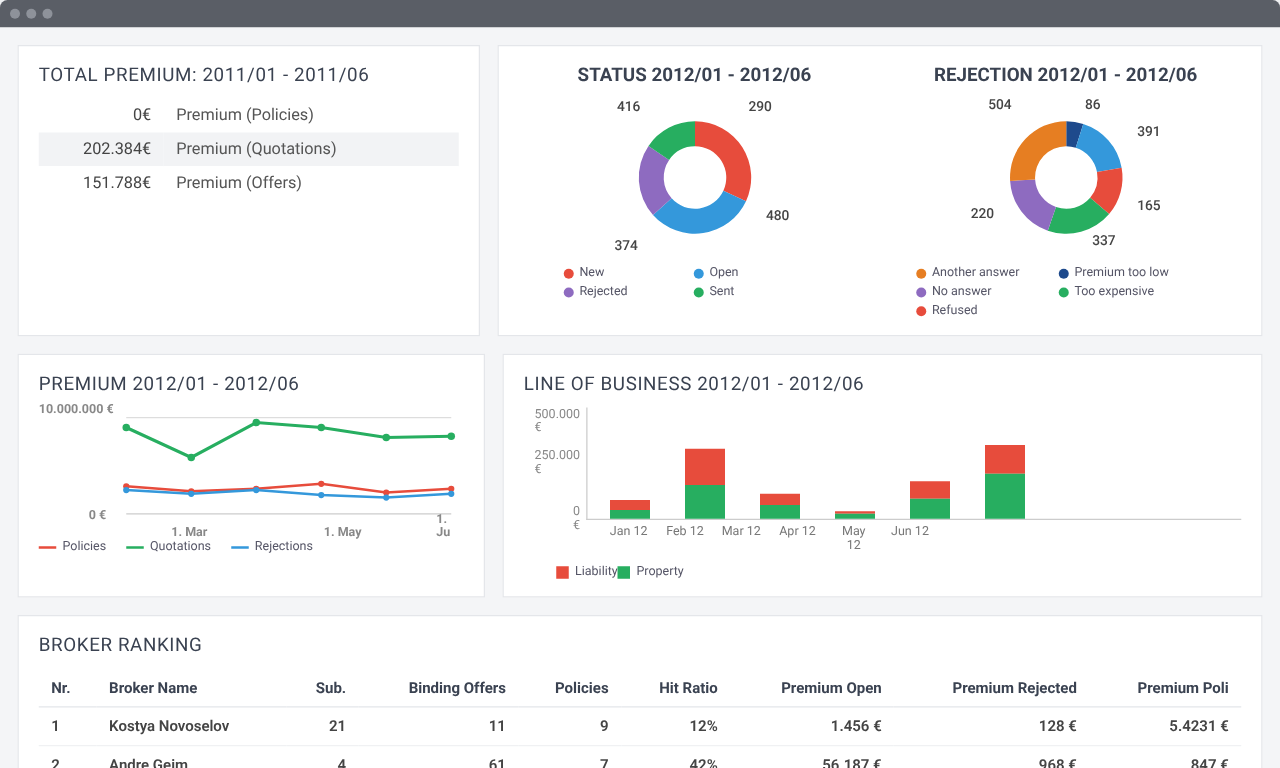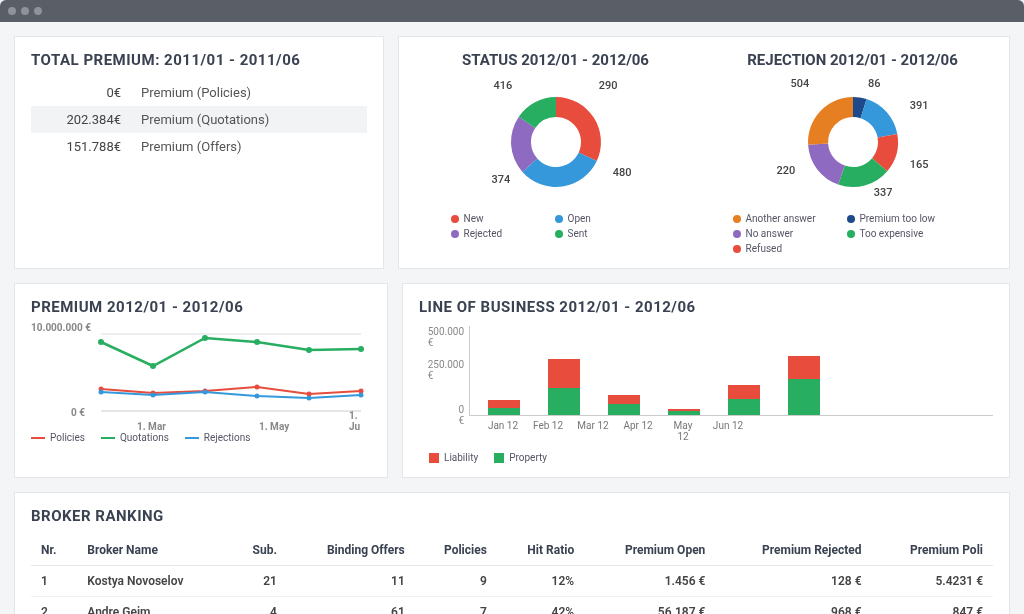--- a/index.html
+++ b/index.html
@@ -3,21 +3,21 @@
 <meta charset="utf-8">
 <style>
 * { margin: 0; padding: 0; box-sizing: border-box; }
 body { font-family: -apple-system, "Segoe UI", Roboto, Arial, sans-serif; background: #f4f5f7; color: #333; font-size: 13px; }
 .window { width: 1024px; margin: 0 auto; background: #fff; box-shadow: 0 2px 10px rgba(0,0,0,0.1); border-radius: 6px 6px 0 0; overflow: hidden; }
 .titlebar { background: #5a5e66; height: 22px; display: flex; align-items: center; padding: 0 8px; gap: 5px; }
 .dot { width: 8px; height: 8px; border-radius: 50%; background: #8e929a; }
 .content { padding: 14px; background: #f4f5f7; }
 .row { display: flex; gap: 14px; margin-bottom: 14px; }
 .card { background: #fff; border: 1px solid #e4e6ea; padding: 14px 16px; flex: 1; }
-.card-title { font-weight: 700; color: #3a4251; font-size: 15px; letter-spacing: 0.5px; margin-bottom: 10px; text-transform: uppercase; }
+.card-title { font-weight: 400; color: #3a4251; font-size: 15px; letter-spacing: 0.5px; margin-bottom: 10px; text-transform: uppercase; }
 
 
 .prem-table { width: 100%; border-collapse: collapse; }
 .prem-table td { padding: 6px 10px; color: #555; }
 .prem-table tr:nth-child(even) { background: #f2f3f5; }
 .prem-table tr:nth-child(odd) { background: #fff; }
 .prem-table td:first-child { text-align: right; width: 100px; color: #444; }
 
 
 .donut-cell { display: flex; flex-direction: column; align-items: center; flex: 1; }
@@ -35,21 +35,21 @@
 .line-legend-item { display: flex; align-items: center; gap: 5px; }
 .line-sw { width: 14px; height: 2px; }
 
 
 .bar-row { display: flex; align-items: flex-end; height: 90px; gap: 28px; padding: 0 18px; border-bottom: 1px solid #ccc; border-left: 1px solid #ccc; margin-left: 50px; position: relative; }
 .bar-group { display: flex; flex-direction: column; justify-content: flex-end; width: 32px; }
 .bar-seg { width: 32px; }
 .bar-xlabels { display: flex; gap: 13px; padding: 0 18px; margin-left: 50px; margin-top: 4px; }
 .bar-xl { width: 32px; text-align: center; font-size: 10px; color: #777; }
 .bar-ylabel { position: absolute; right: 100%; font-size: 10px; color: #888; padding-right: 6px; transform: translateY(50%); }
-.bar-legend { display: flex; gap: 16px; margin-top: 10px; font-size: 10px; color: #556; margin-left: 10px; }
+.bar-legend { display: flex; gap: 0; margin-top: 10px; font-size: 10px; color: #556; margin-left: 26px; }
 .sq { width: 10px; height: 10px; }
 
 
 .broker-table { width: 100%; border-collapse: collapse; margin-top: 6px; }
 .broker-table th { text-align: right; font-weight: 700; color: #3a4251; font-size: 12px; padding: 8px 10px; border-bottom: 1px solid #e4e6ea; }
 .broker-table th:nth-child(1), .broker-table th:nth-child(2) { text-align: left; }
 .broker-table td { text-align: right; padding: 8px 10px; color: #444; font-weight: 600; font-size: 12px; border-bottom: 1px solid #f0f1f3; }
 .broker-table td:nth-child(1), .broker-table td:nth-child(2) { text-align: left; }
 
 svg { display: block; }
@@ -94,21 +94,21 @@
             <svg width="160" height="130" viewBox="0 0 160 130">
               <g transform="translate(80,65)">
                 <path d="M0,-45 A45,45 0 0,1 40.8,18.9 L22.7,10.5 A25,25 0 0,0 0,-25 Z" fill="#e74c3c"></path>
                 <path d="M40.8,18.9 A45,45 0 0,1 -33.6,29.9 L-18.7,16.6 A25,25 0 0,0 22.7,10.5 Z" fill="#3498db"></path>
                 <path d="M-33.6,29.9 A45,45 0 0,1 -37.2,-25.3 L-20.7,-14.1 A25,25 0 0,0 -18.7,16.6 Z" fill="#8e6bc0"></path>
                 <path d="M-37.2,-25.3 A45,45 0 0,1 0,-45 L0,-25 A25,25 0 0,0 -20.7,-14.1 Z" fill="#27ae60"></path>
               </g>
             </svg>
             <span class="donut-label" style="top:2px;right:18px">290</span>
             <span class="donut-label" style="bottom:28px;right:4px">480</span>
-            <span class="donut-label" style="bottom:21px;left:16px">374</span>
+            <span class="donut-label" style="bottom:4px;left:16px">374</span>
             <span class="donut-label" style="top:2px;left:18px">416</span>
           </div>
           <div class="legend">
             <div class="legend-item">
                 <span class="sw" style="background:#e74c3c"></span>
                 <span>New</span>
               </div>
             <div class="legend-item">
                 <span class="sw" style="background:#3498db"></span>
                 <span>Open</span>

